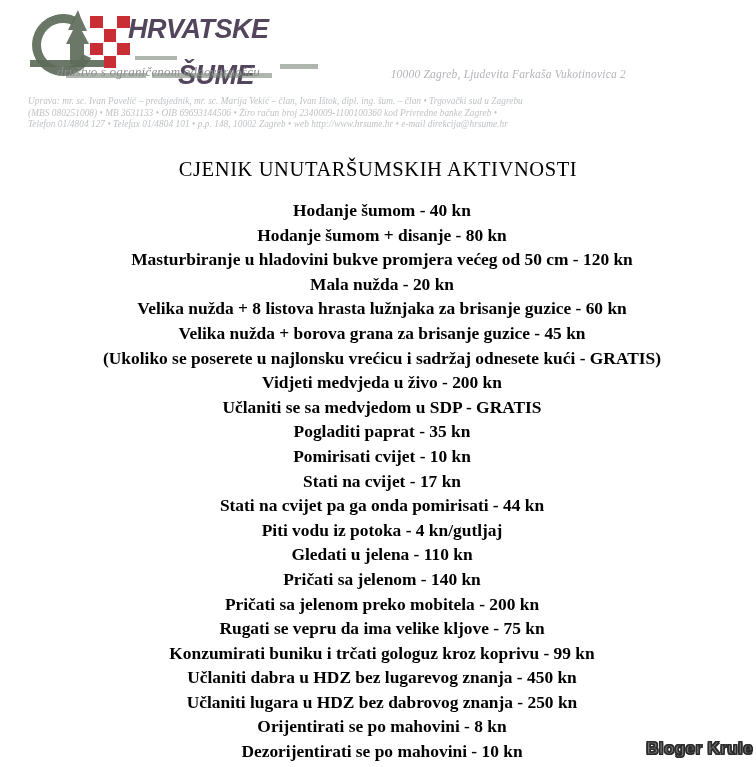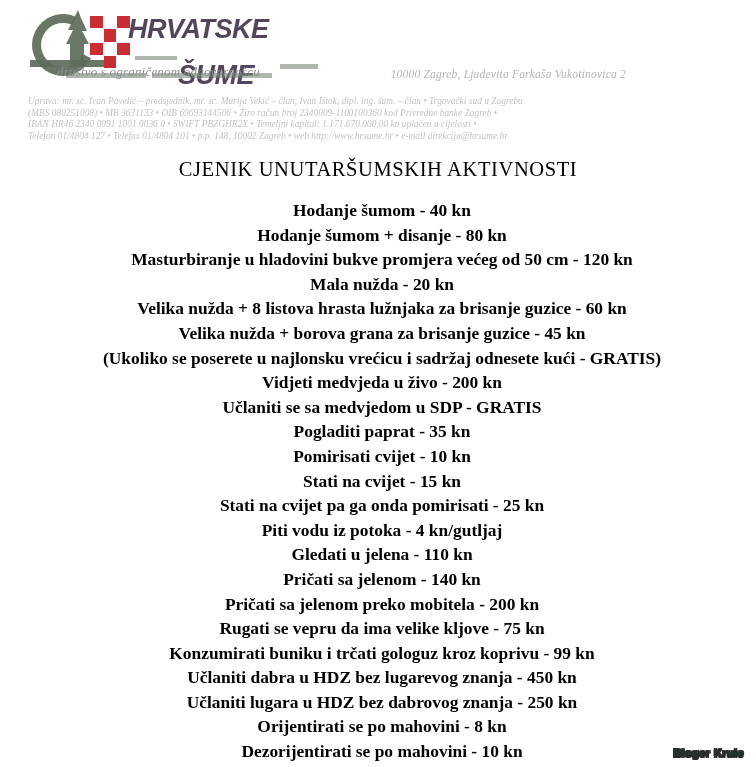--- a/index.html
+++ b/index.html
@@ -176,27 +176,27 @@
     font-weight: bold;
     font-size: 17.4px;
     line-height: 24.6px;
     color: #000;
     white-space: nowrap;
   }
 
   
   .watermark {
     position: absolute;
-    right: 12px;
+    right: 3px;
     bottom: 8px;
     font-family: "Liberation Sans", sans-serif;
     font-weight: bold;
-    font-size: 11px;
+    font-size: 17px;
     letter-spacing: .4px;
-    color: #14532d;
+    color: #737373;
     -webkit-text-stroke: 1px #2a2a2a;
     text-shadow:
       -1px -1px 0 #2a2a2a,  1px -1px 0 #2a2a2a,
       -1px  1px 0 #2a2a2a,  1px  1px 0 #2a2a2a;
   }
 </style>
 </head>
 <body>
 
 <div class="letterhead">
@@ -235,41 +235,40 @@
     <div class="logo-rule rule-c"></div>
   </div>
 
   <div class="logo-tagline">društvo s ograničenom odgovornošću</div>
 
   <div class="address-line">10000 Zagreb, Ljudevita Farkaša Vukotinovica 2</div>
 
   <div class="fineprint">
     <div>Uprava: mr. sc. Ivan Pavelić – predsjednik, mr. sc. Marija Vekić – član, Ivan Ištok, dipl. ing. šum. – član • Trgovački sud u Zagrebu</div>
     <div>(MBS 080251008) • MB 3631133 • OIB 69693144506 • Žiro račun broj 2340009-1100100360 kod Privredne banke Zagreb •</div>
-    <div>IBAN  HR46 2340 0091 1001 0036 0  •  SWIFT  PBZGHR2X  •  Temeljni kapital: 1.171.670.000,00 kn  uplaćen u cijelosti •</div>
     <div>Telefon 01/4804 127 • Telefax 01/4804 101 • p.p. 148, 10002 Zagreb • web http://www.hrsume.hr • e-mail direkcija@hrsume.hr</div>
   </div>
 </div>
 
 <div class="doc-title">CJENIK UNUTARŠUMSKIH AKTIVNOSTI</div>
 
 <div class="price-list">
   <div class="price-item">Hodanje šumom - 40 kn</div>
   <div class="price-item">Hodanje šumom + disanje - 80 kn</div>
   <div class="price-item">Masturbiranje u hladovini bukve promjera većeg od 50 cm - 120 kn</div>
   <div class="price-item">Mala nužda - 20 kn</div>
   <div class="price-item">Velika nužda + 8 listova hrasta lužnjaka za brisanje guzice - 60 kn</div>
   <div class="price-item">Velika nužda + borova grana za brisanje guzice - 45 kn</div>
   <div class="price-item">(Ukoliko se poserete u najlonsku vrećicu i sadržaj odnesete kući - GRATIS)</div>
   <div class="price-item">Vidjeti medvjeda u živo - 200 kn</div>
   <div class="price-item">Učlaniti se sa medvjedom u SDP - GRATIS</div>
   <div class="price-item">Pogladiti paprat - 35 kn</div>
   <div class="price-item">Pomirisati cvijet - 10 kn</div>
-  <div class="price-item">Stati na cvijet - 15 kn</div>
-  <div class="price-item">Stati na cvijet pa ga onda pomirisati - 25 kn</div>
+  <div class="price-item">Stati na cvijet - 17 kn</div>
+  <div class="price-item">Stati na cvijet pa ga onda pomirisati - 44 kn</div>
   <div class="price-item">Piti vodu iz potoka - 4 kn/gutljaj</div>
   <div class="price-item">Gledati u jelena - 110 kn</div>
   <div class="price-item">Pričati sa jelenom - 140 kn</div>
   <div class="price-item">Pričati sa jelenom preko mobitela - 200 kn</div>
   <div class="price-item">Rugati se vepru da ima velike kljove - 75 kn</div>
   <div class="price-item">Konzumirati buniku i trčati gologuz kroz koprivu - 99 kn</div>
   <div class="price-item">Učlaniti dabra u HDZ bez lugarevog znanja - 450 kn</div>
   <div class="price-item">Učlaniti lugara u HDZ bez dabrovog znanja - 250 kn</div>
   <div class="price-item">Orijentirati se po mahovini - 8 kn</div>
   <div class="price-item">Dezorijentirati se po mahovini - 10 kn</div>

